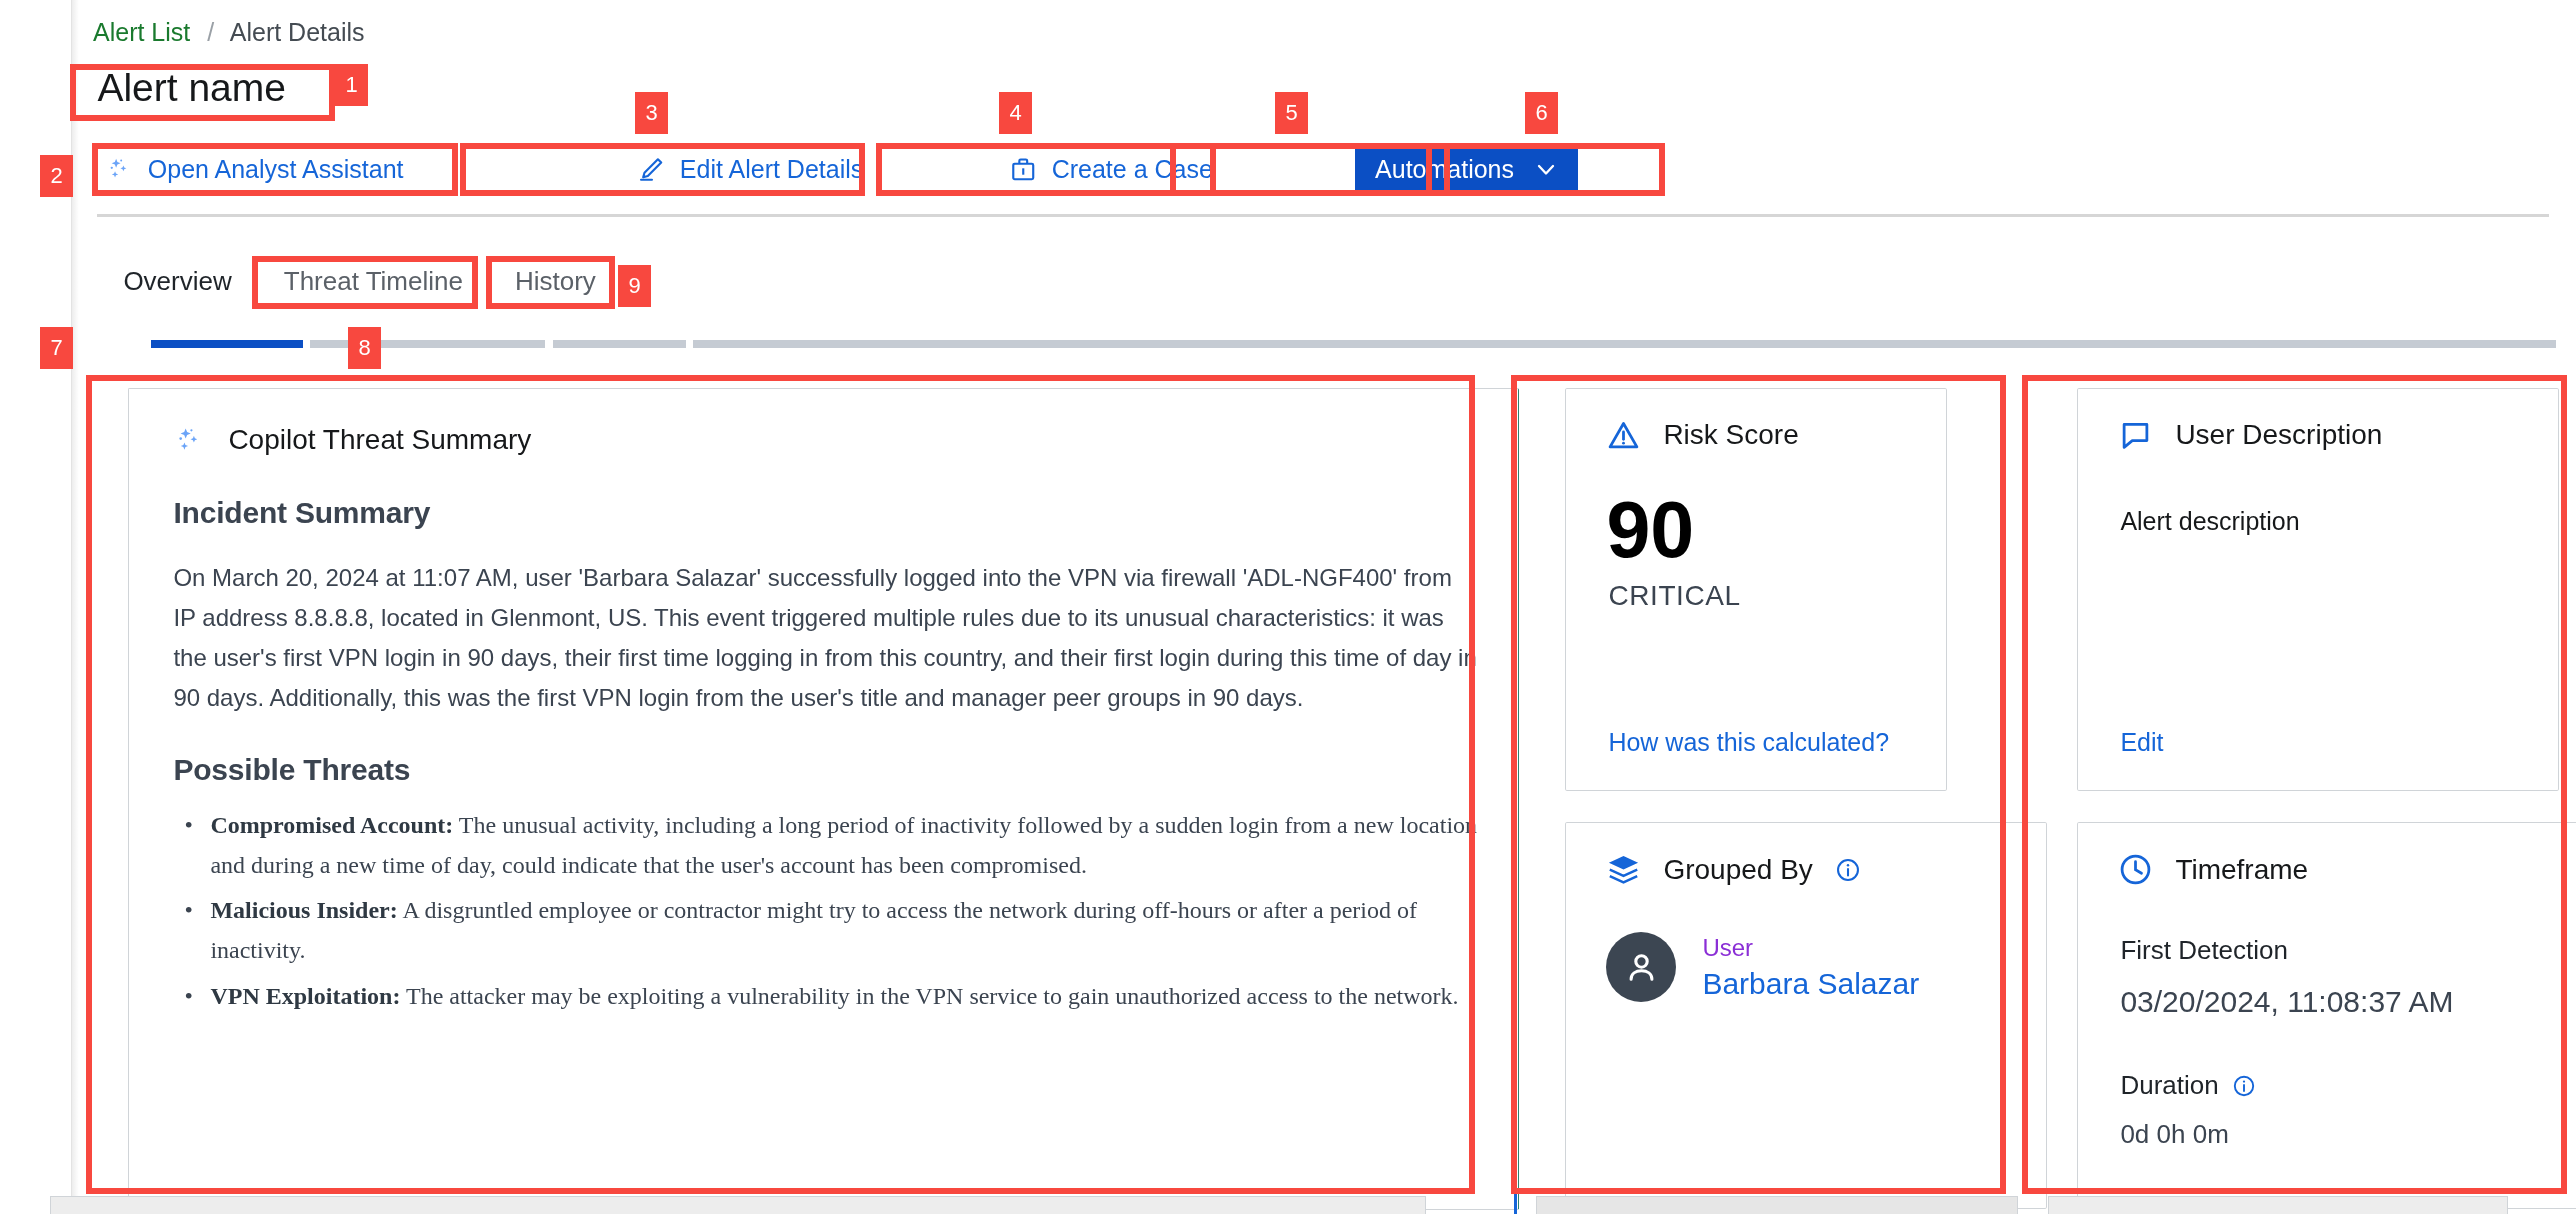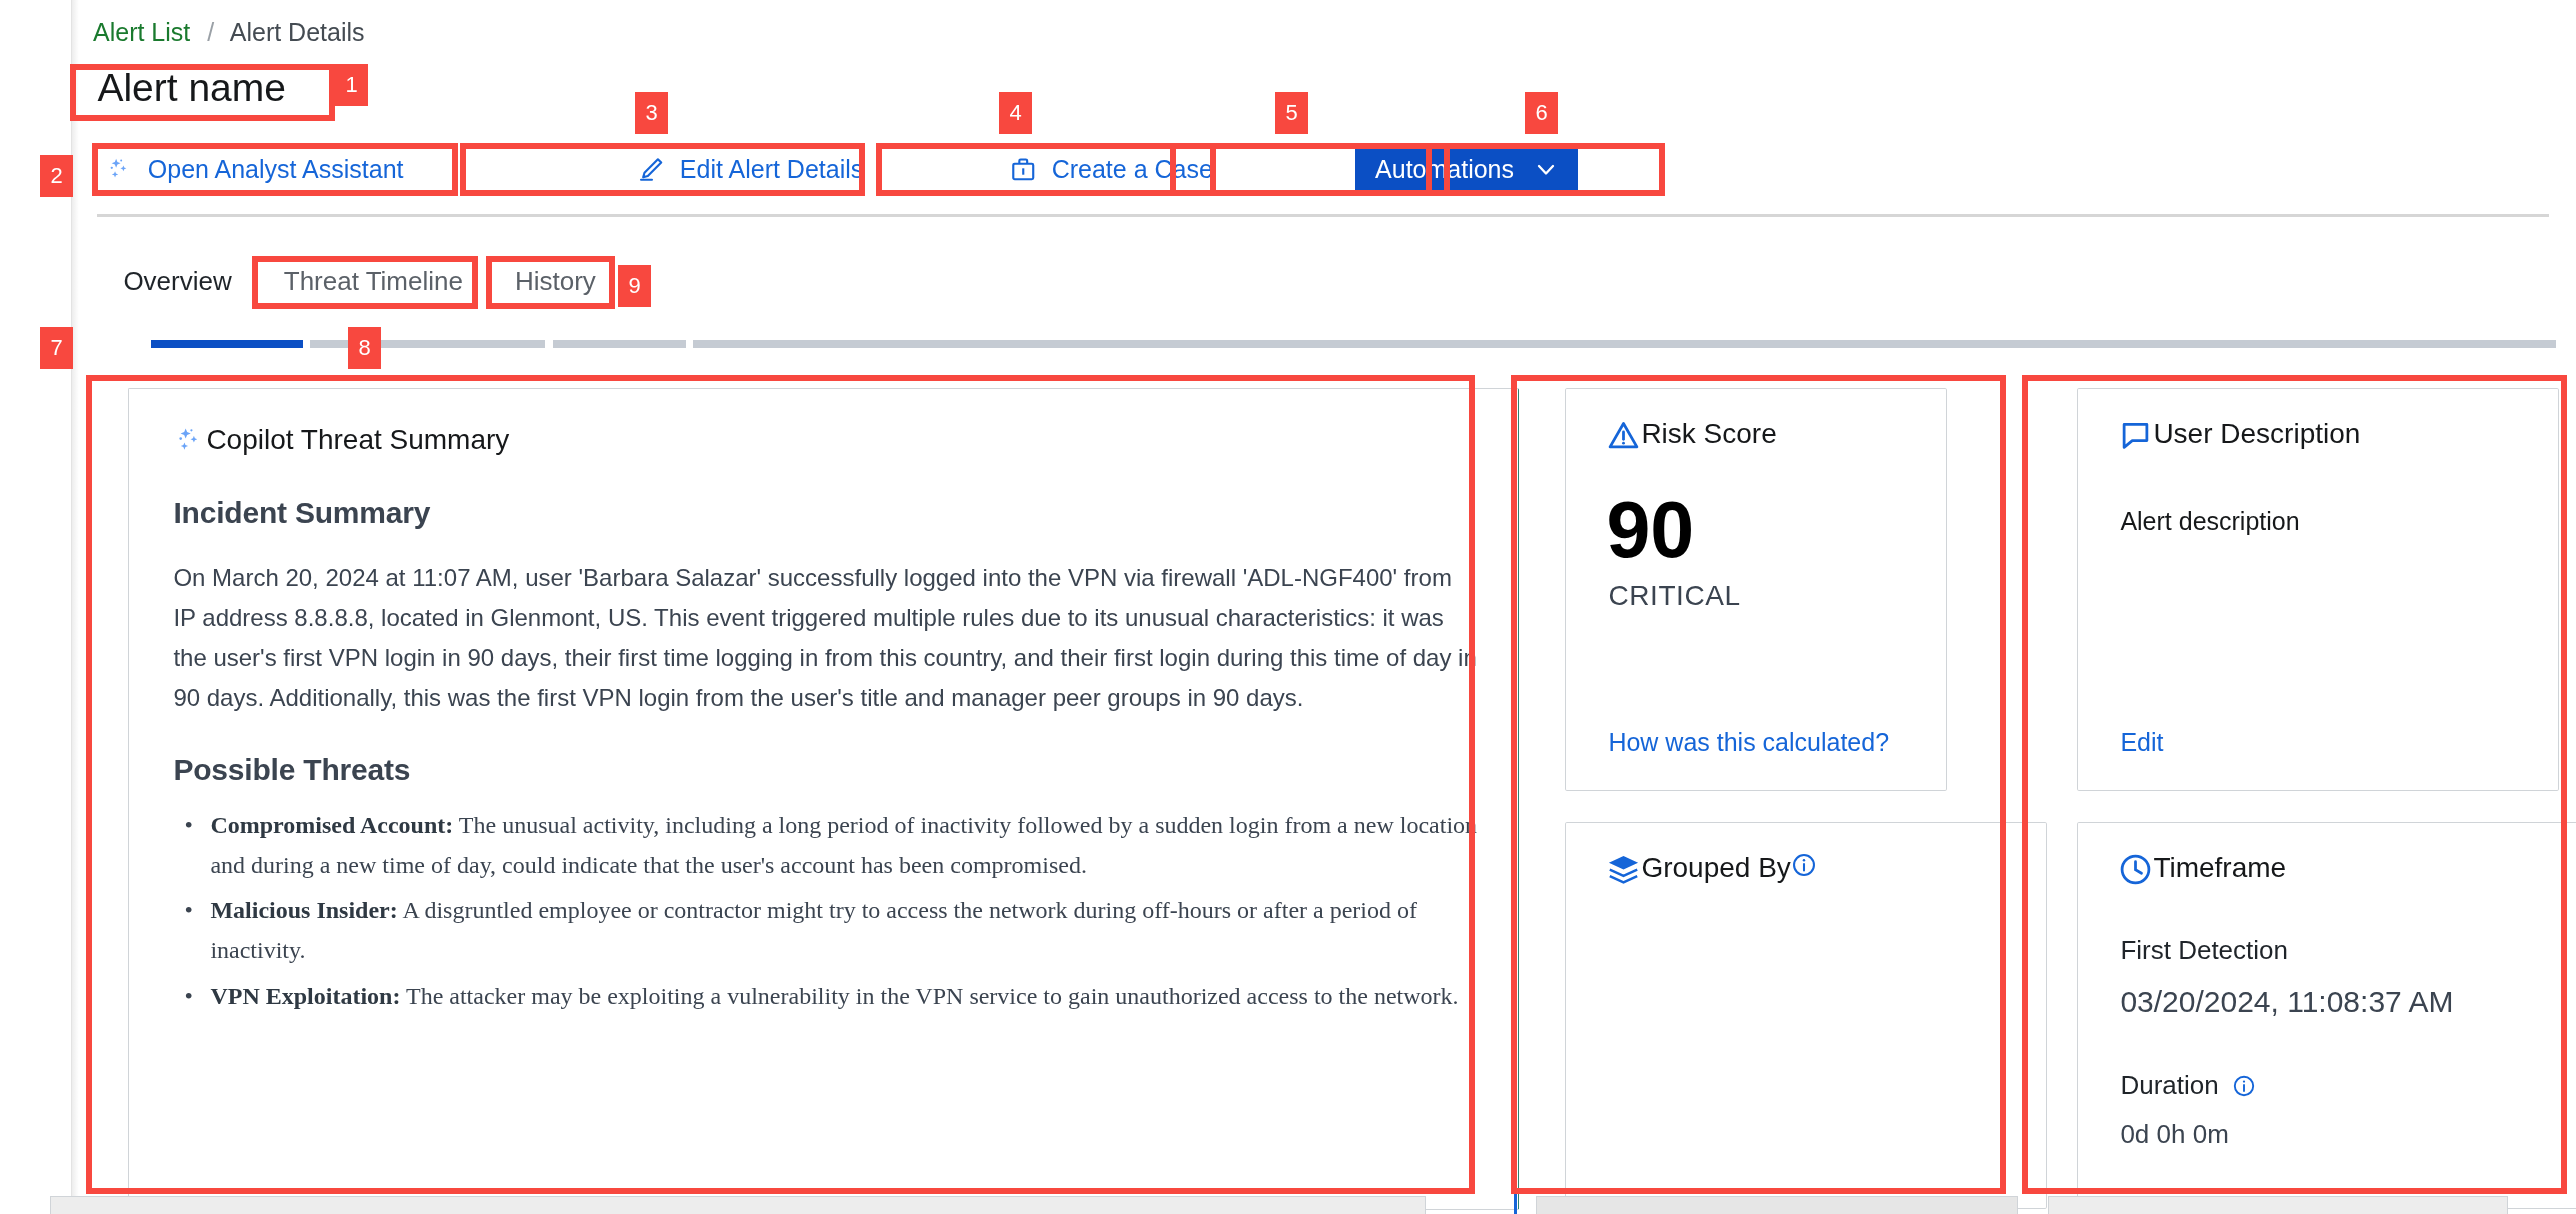--- a/index.html
+++ b/index.html
@@ -83,21 +83,21 @@
   .ul-seg.active { background: #0b4fc4; }
   .ul-gap { width: 7.4px; height: 8.3px; background: #ffffff; }
 
   
   .body-grid { position: absolute; left: 18.4px; top: 382px; width: 2456px; height: 833px; }
 
   .card {
     background: #ffffff; border: 0.9px solid #d0d4d8; border-radius: 1.8px;
     position: absolute; overflow: hidden;
   }
-  .card-hdr { display: flex; align-items: flex-start; }
+  .card-hdr { display: flex; align-items: center; gap: 22px; }
   .card-hdr-title { font-size: 28px; color: #16181a; font-weight: 400; white-space: nowrap; }
 
   
   .panel-main { left: 31px; top: 5.5px; width: 1391px; height: 822px; border-right: 0.9px solid #2e8270; }
   .panel-main .card-hdr { position: absolute; left: 44px; top: 35px; }
   .sum-body { position: absolute; left: 44px; top: 107px; width: 1306px; }
   .sum-h2 {
     font-size: 30px; font-weight: bold; color: #3b4450; margin-bottom: 28px; letter-spacing: -0.2px;
   }
   .sum-p {
@@ -330,20 +330,32 @@
           </span>
           <span class="card-hdr-title">Grouped By</span>
           <span>
             <svg width="26" height="26" viewBox="0 0 24 24" fill="none" stroke="#1565d8" stroke-width="1.9">
               <circle cx="12" cy="12" r="9.2"></circle>
               <line x1="12" y1="11" x2="12" y2="17" stroke-linecap="round"></line>
               <circle cx="12" cy="7.6" r="1.15" fill="#1565d8" stroke="none"></circle>
             </svg>
           </span>
         </div>
+        <div class="grp-row">
+          <span class="avatar">
+            <svg width="39" height="39" viewBox="0 0 24 24" fill="none" stroke="#ffffff" stroke-width="1.9" stroke-linecap="round">
+              <circle cx="12" cy="8.3" r="3.5"></circle>
+              <path d="M5.6 19.2c0-3.4 2.9-5.2 6.4-5.2s6.4 1.8 6.4 5.2"></path>
+            </svg>
+          </span>
+          <span>
+            <div class="grp-type">User</div>
+            <div class="grp-name">Barbara Salazar</div>
+          </span>
+        </div>
       </section>
 
       <section class="card panel-time">
         <div class="card-hdr">
           <span>
             <svg width="35" height="35" viewBox="0 0 24 24" fill="none" stroke="#1565d8" stroke-width="1.9" stroke-linecap="round">
               <circle cx="12" cy="12" r="9.2"></circle>
               <polyline points="12,6.6 12,12.2 16.1,14.6"></polyline>
             </svg>
           </span>

